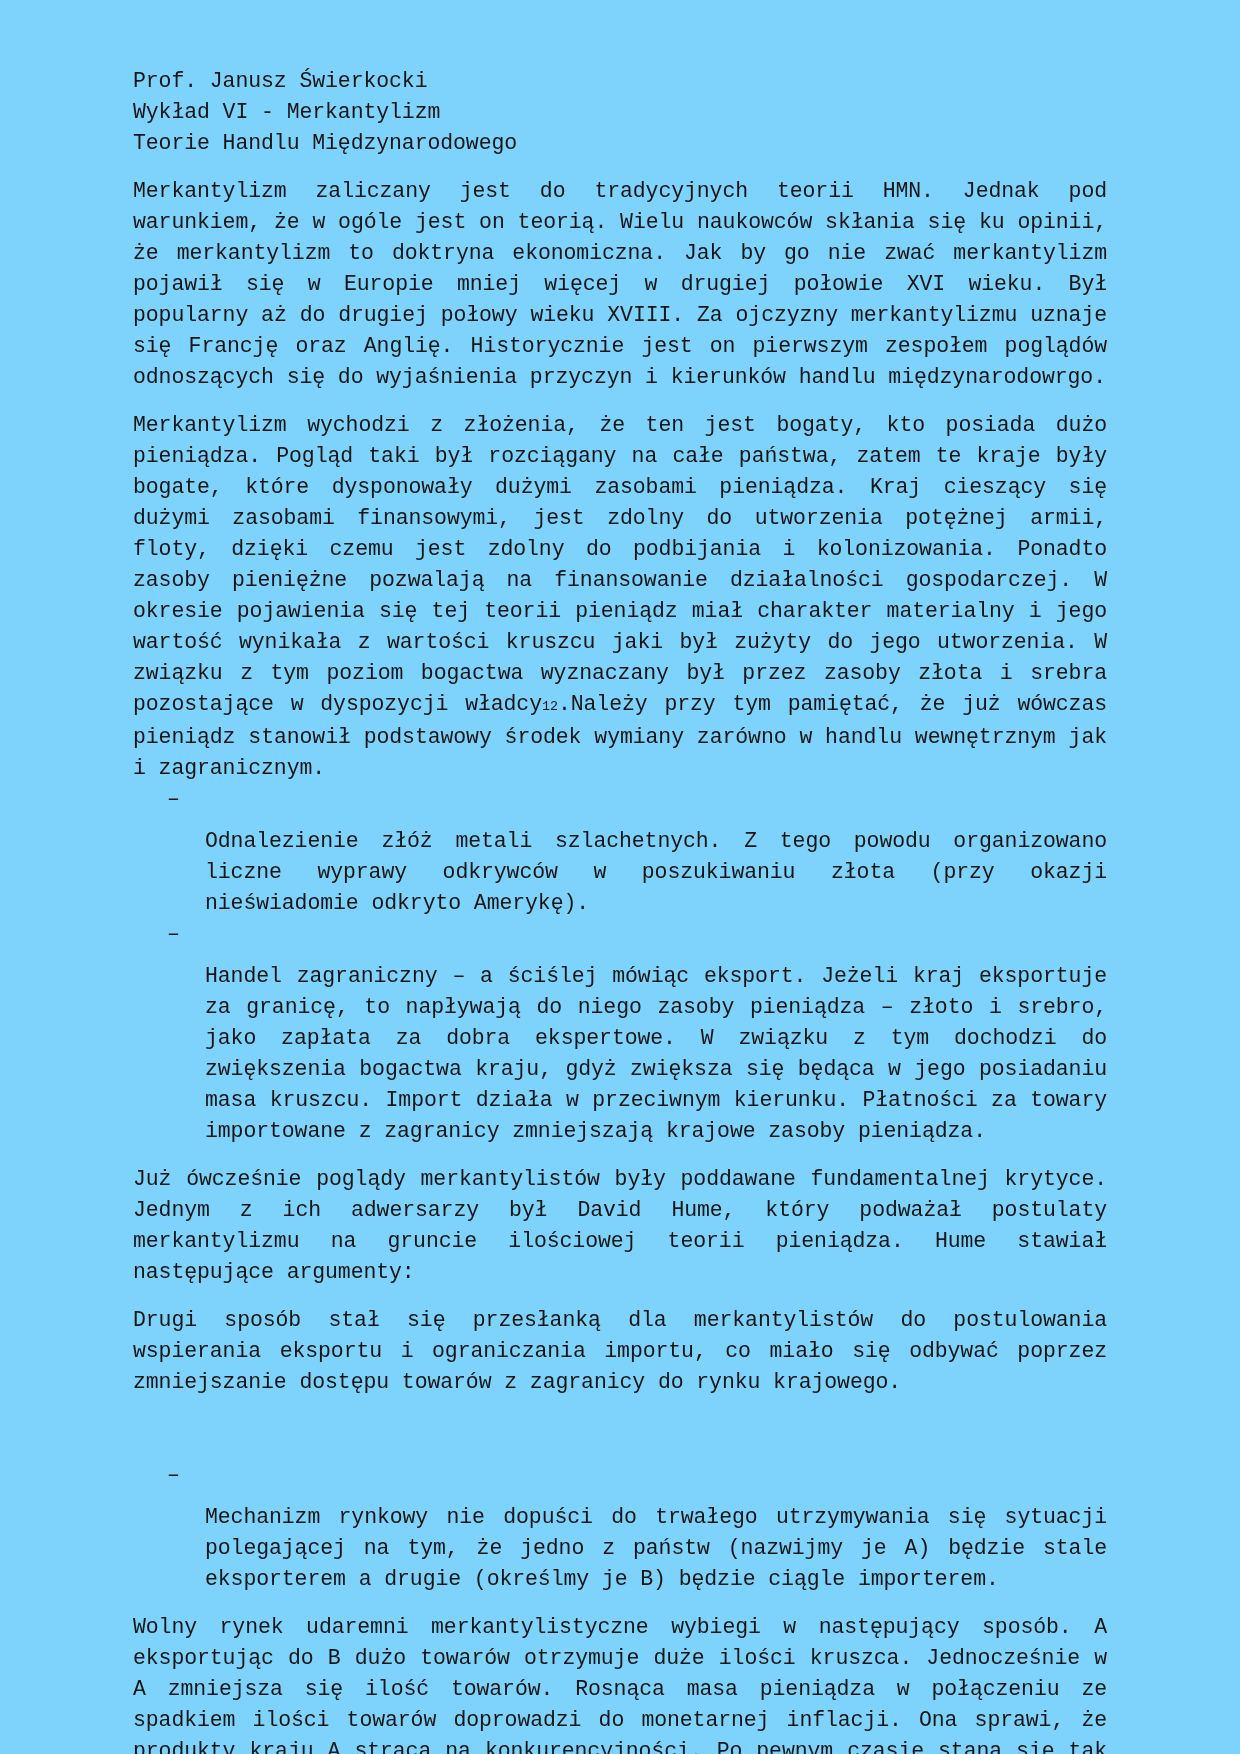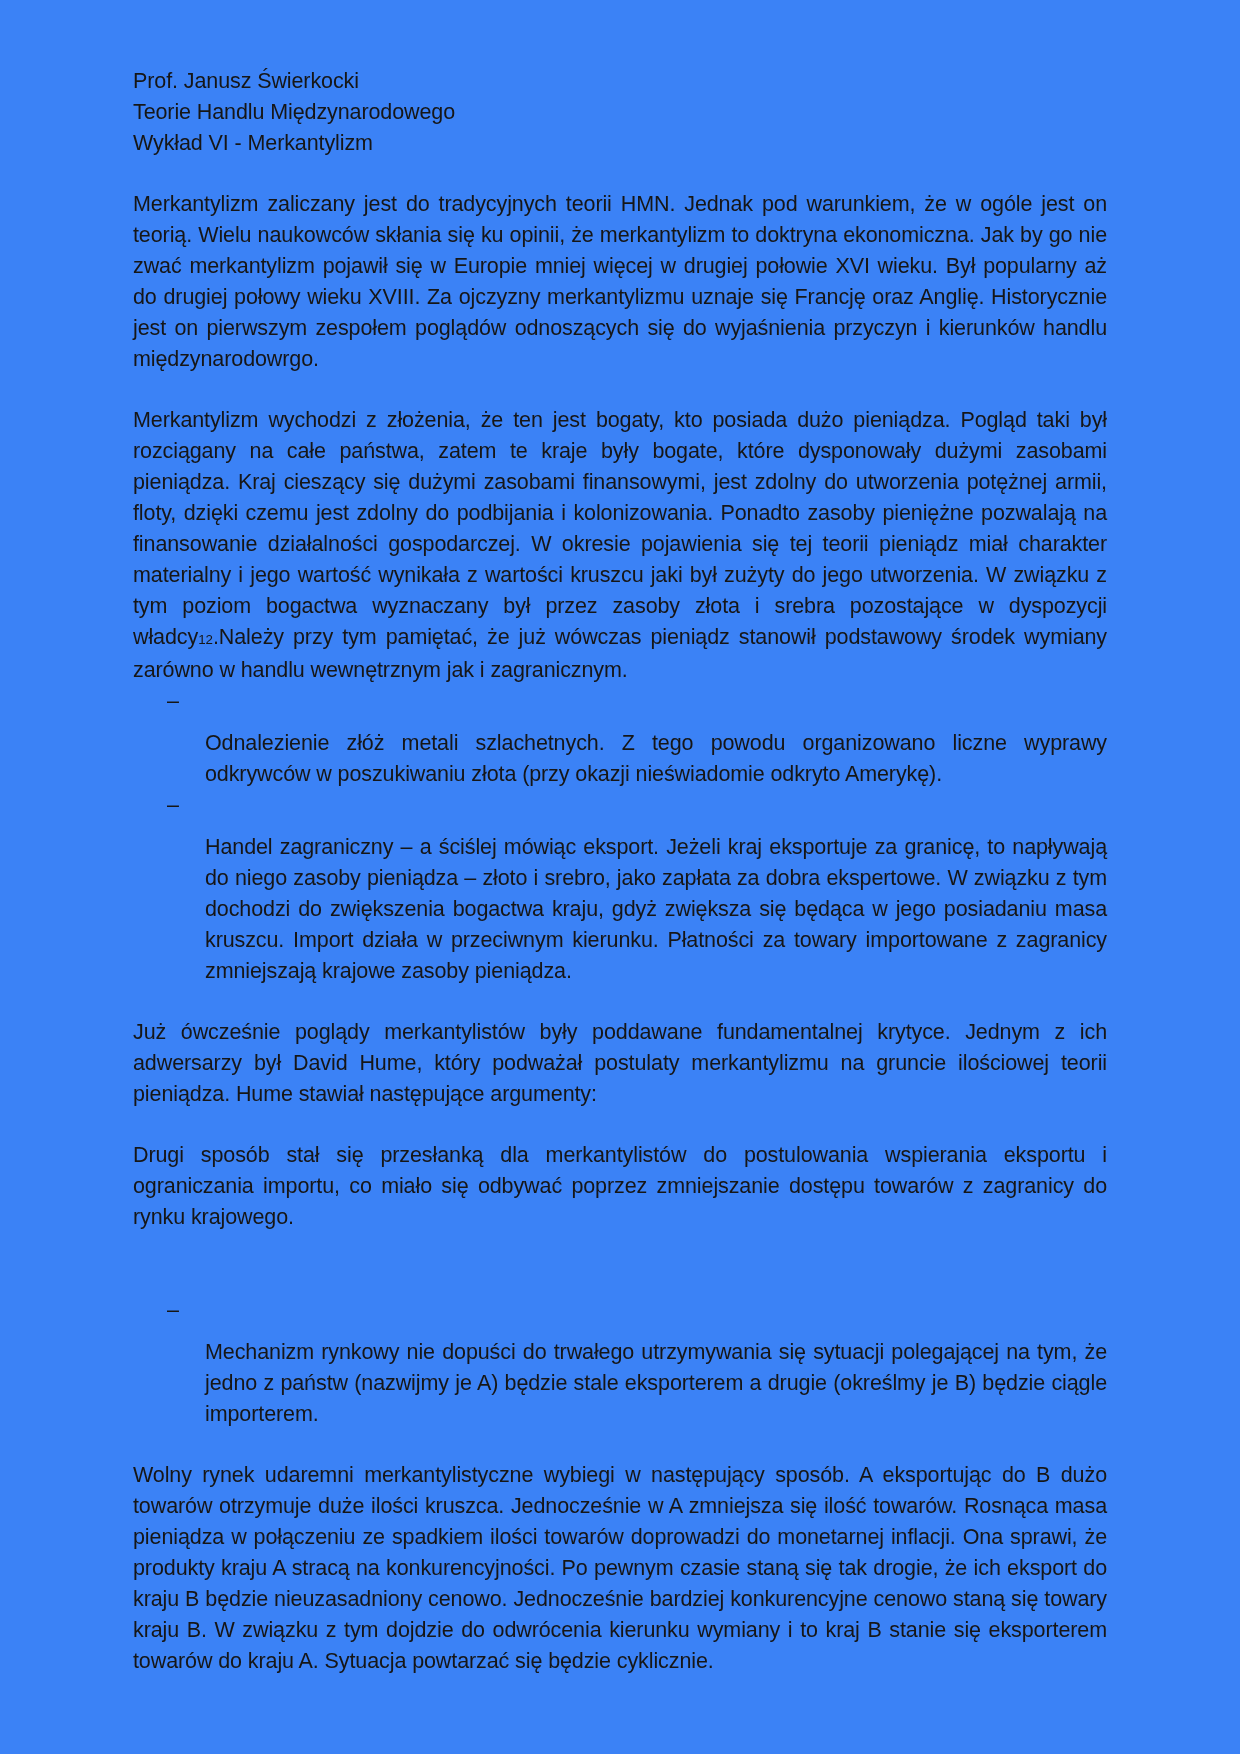--- a/index.html
+++ b/index.html
@@ -6,38 +6,38 @@
   html, body {
     margin: 0;
     padding: 0;
     background: #ffffff;
   }
   .page {
     position: relative;
     width: 1240px;
     height: 1754px;
     margin: 0 auto;
-    background: #3b82f6;
+    background: #7dd3fc;
     box-sizing: border-box;
     padding: 66px 133px 0 133px;
     color: #161616;
-    font-family: Liberation Sans, sans-serif;
+    font-family: Liberation Mono, monospace;
     font-size: 21.5px;
     line-height: 31px;
     letter-spacing: -0.1px;
     overflow: hidden;
   }
   .doc-header {
     text-align: left;
   }
   .doc-header .hline {
     white-space: nowrap;
   }
   .para {
-    margin: 30px 0 0 0;
+    margin: 17px 0 0 0;
     text-align: justify;
   }
   .fnref {
     font-size: 0.62em;
     letter-spacing: 0;
   }
   .dash-list {
     list-style: none;
     margin: 0;
     padding: 0;
@@ -65,22 +65,22 @@
     letter-spacing: -0.2px;
   }
 </style>
 </head>
 <body>
 
 <div class="page">
 
   <header class="doc-header">
     <div class="hline">Prof. Janusz Świerkocki</div>
+    <div class="hline">Wykład VI - Merkantylizm</div>
     <div class="hline">Teorie Handlu Międzynarodowego</div>
-    <div class="hline">Wykład VI - Merkantylizm</div>
   </header>
 
   <main>
 
     <p class="para">Merkantylizm zaliczany jest do tradycyjnych teorii HMN. Jednak pod warunkiem, że w ogóle jest on teorią. Wielu naukowców skłania się ku opinii, że merkantylizm to doktryna ekonomiczna. Jak by go nie zwać merkantylizm pojawił się w Europie mniej więcej w drugiej połowie XVI wieku. Był popularny aż do drugiej połowy wieku XVIII. Za ojczyzny merkantylizmu uznaje się Francję oraz Anglię. Historycznie jest on pierwszym zespołem poglądów odnoszących się do wyjaśnienia przyczyn i kierunków handlu międzynarodowrgo.</p>
 
     <p class="para"><span>Merkantylizm wychodzi z złożenia, że ten jest bogaty, kto posiada dużo pieniądza. Pogląd taki był rozciągany na całe państwa, zatem te kraje były bogate, które dysponowały dużymi zasobami pieniądza. Kraj cieszący się dużymi zasobami finansowymi, jest zdolny do utworzenia potężnej armii, floty, dzięki czemu jest zdolny do podbijania i kolonizowania. Ponadto zasoby pieniężne pozwalają na finansowanie działalności gospodarczej. W okresie pojawienia się tej teorii pieniądz miał charakter materialny i jego wartość wynikała z wartości kruszcu jaki był zużyty do jego utworzenia. W związku z tym poziom bogactwa wyznaczany był przez zasoby złota i srebra pozostające w dyspozycji władcy</span><span class="fnref">12</span><span>.Należy przy tym pamiętać, że już wówczas pieniądz stanowił podstawowy środek wymiany zarówno w handlu wewnętrznym jak i zagranicznym.</span></p>
 
 
     <ul class="dash-list">

